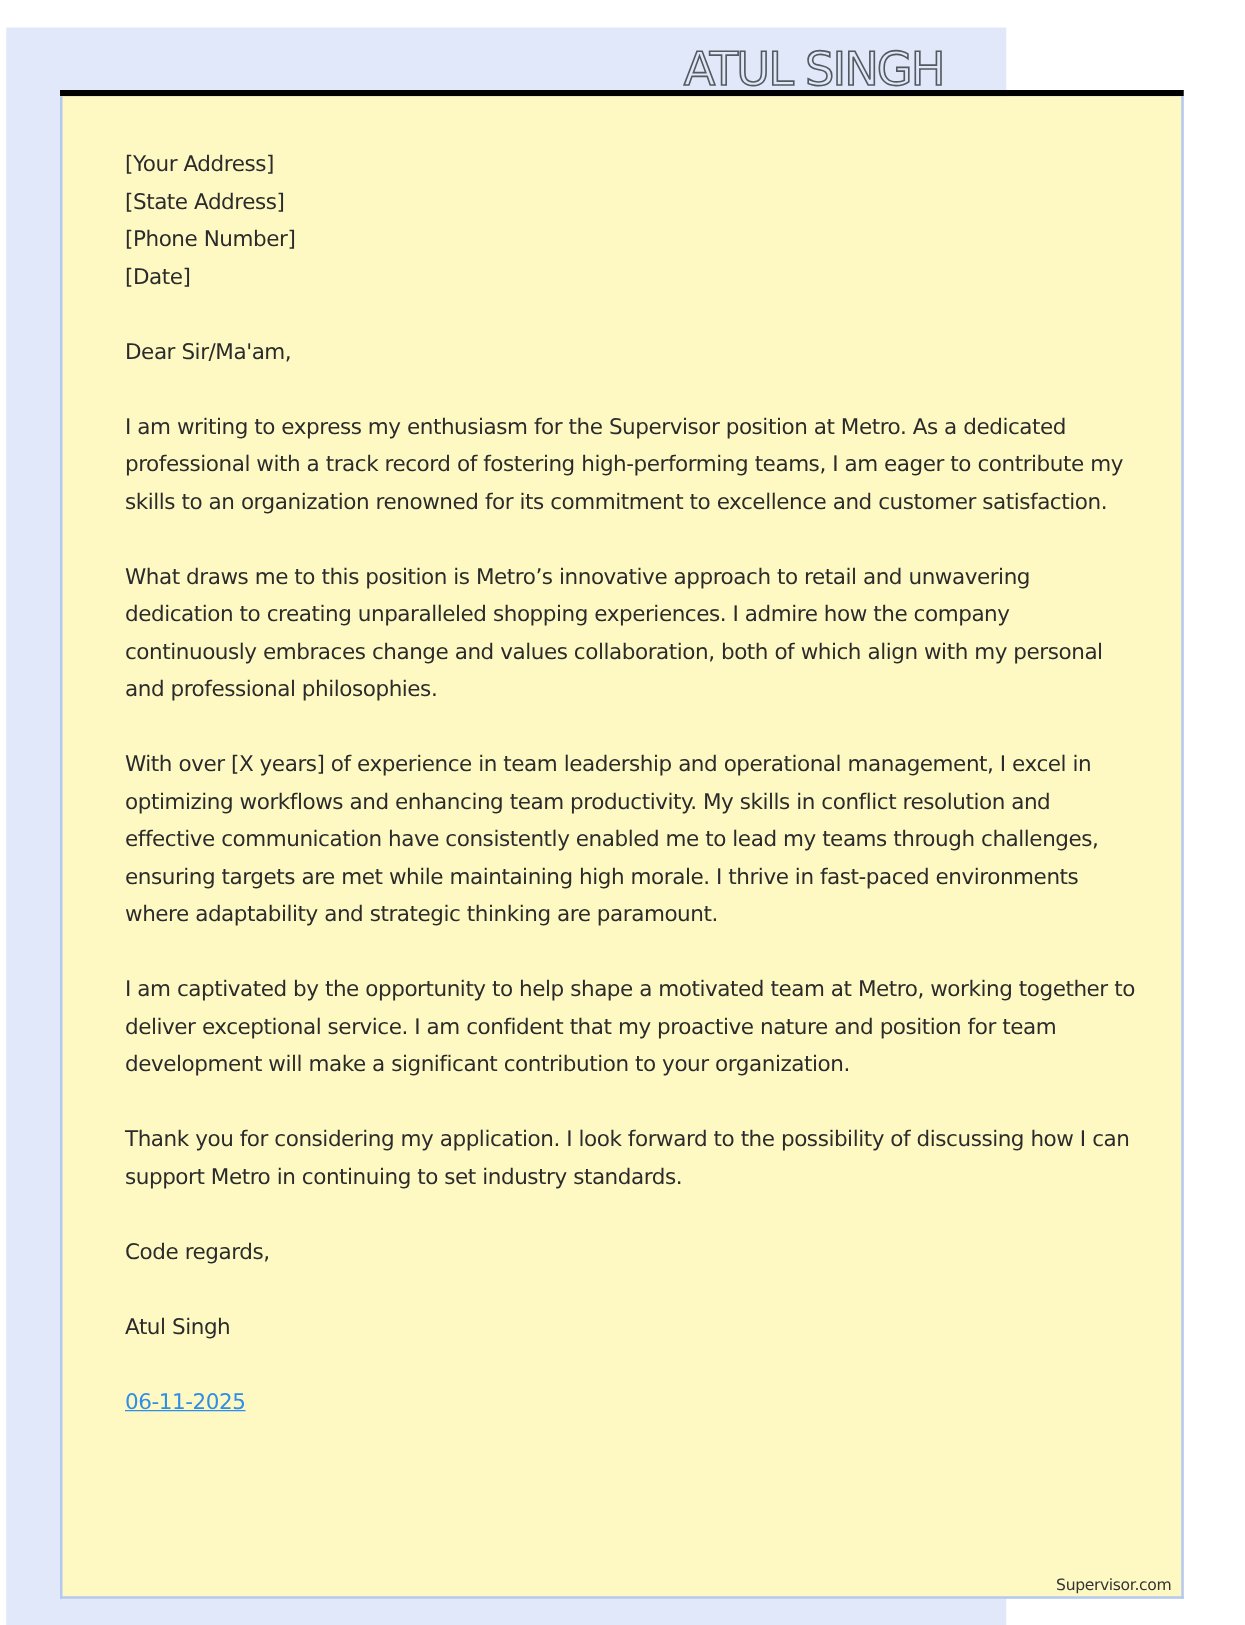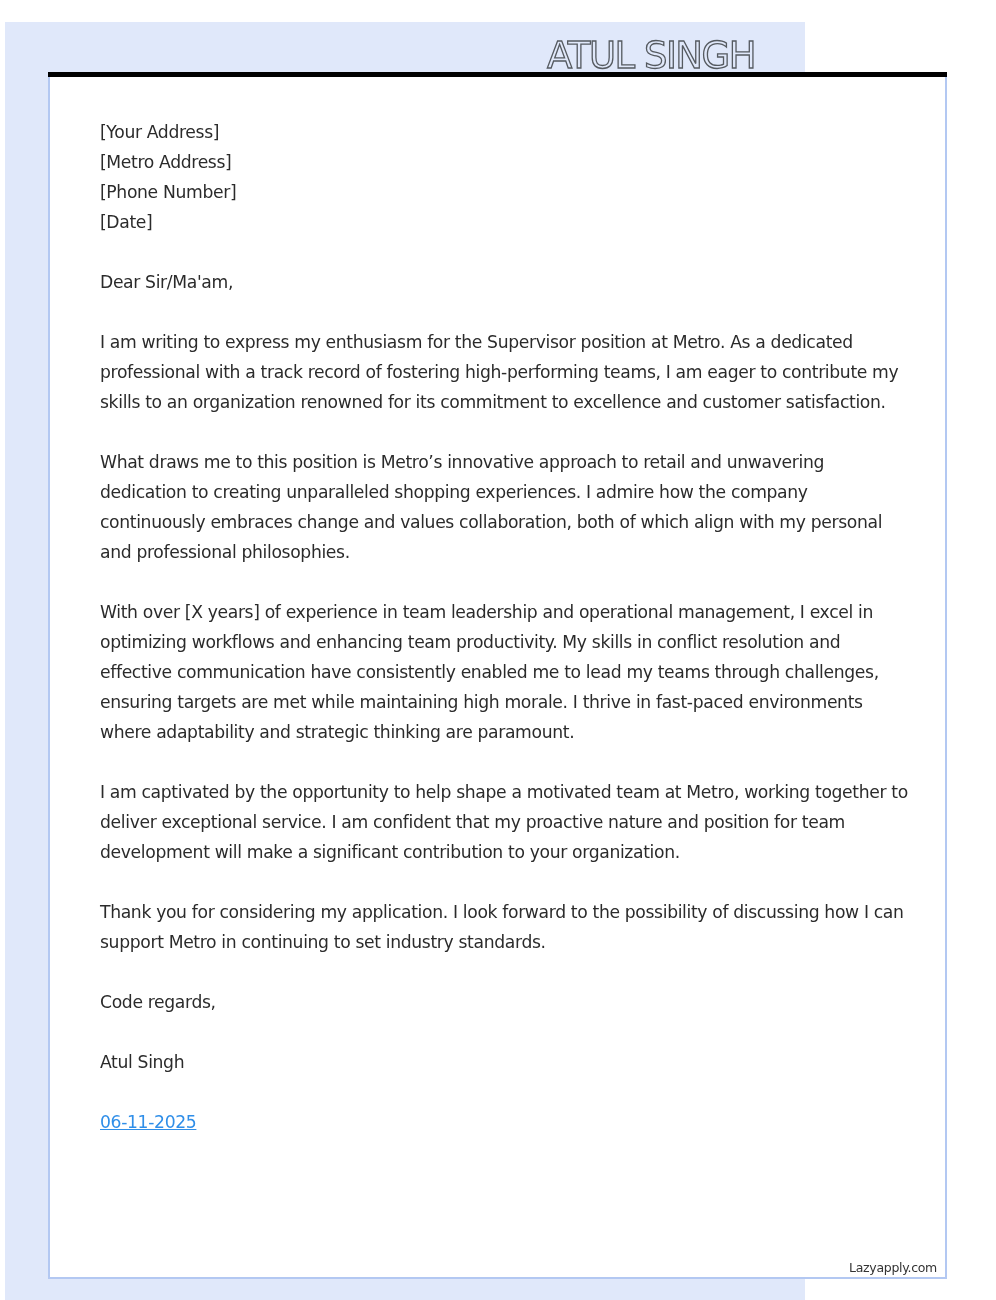--- a/index.html
+++ b/index.html
@@ -43,21 +43,21 @@
       width: 899px;
       height: 5px;
       background: #000000;
     }
     .paper {
       position: absolute;
       left: 43px;
       top: 55px;
       width: 895px;
       height: 1200px;
-      background: #ffffff;
+      background: #fef9c3;
       border-left: 2px solid #b3c8f2;
       border-right: 2px solid #b3c8f2;
       border-bottom: 2px solid #b3c8f2;
     }
     .letter {
       position: absolute;
       left: 50px;
       top: 40px;
       width: 810px;
       font-family: "DejaVu Sans", sans-serif;
@@ -94,33 +94,33 @@
 <body>
 
 <div class="canvas">
   <h1 class="name-heading">ATUL SINGH</h1>
   <div class="top-rule"></div>
 
   <div class="paper">
     <div class="letter">
       <div class="address-block" style="margin-bottom:30px;">
         <div>[Your Address]</div>
-        <div>[Metro Address]</div>
+        <div>[State Address]</div>
         <div>[Phone Number]</div>
         <div>[Date]</div>
       </div>
 
       <p>Dear Sir/Ma'am,</p>
 
       <p>I am writing to express my enthusiasm for the Supervisor position at Metro. As a dedicated professional with a track record of fostering high-performing teams, I am eager to contribute my skills to an organization renowned for its commitment to excellence and customer satisfaction.</p>
       <p>What draws me to this position is Metro’s innovative approach to retail and unwavering dedication to creating unparalleled shopping experiences. I admire how the company continuously embraces change and values collaboration, both of which align with my personal and professional philosophies.</p>
       <p>With over [X years] of experience in team leadership and operational management, I excel in optimizing workflows and enhancing team productivity. My skills in conflict resolution and effective communication have consistently enabled me to lead my teams through challenges, ensuring targets are met while maintaining high morale. I thrive in fast-paced environments where adaptability and strategic thinking are paramount.</p>
       <p>I am captivated by the opportunity to help shape a motivated team at Metro, working together to deliver exceptional service. I am confident that my proactive nature and position for team development will make a significant contribution to your organization.</p>
       <p>Thank you for considering my application. I look forward to the possibility of discussing how I can support Metro in continuing to set industry standards.</p>
 
       <p>Code regards,</p>
       <p class="signature-name">Atul Singh</p>
       <p class="letter-date">06-11-2025</p>
     </div>
 
-    <div class="footer-brand">Lazyapply.com</div>
+    <div class="footer-brand">Supervisor.com</div>
   </div>
 </div>
 
 </body></html>

